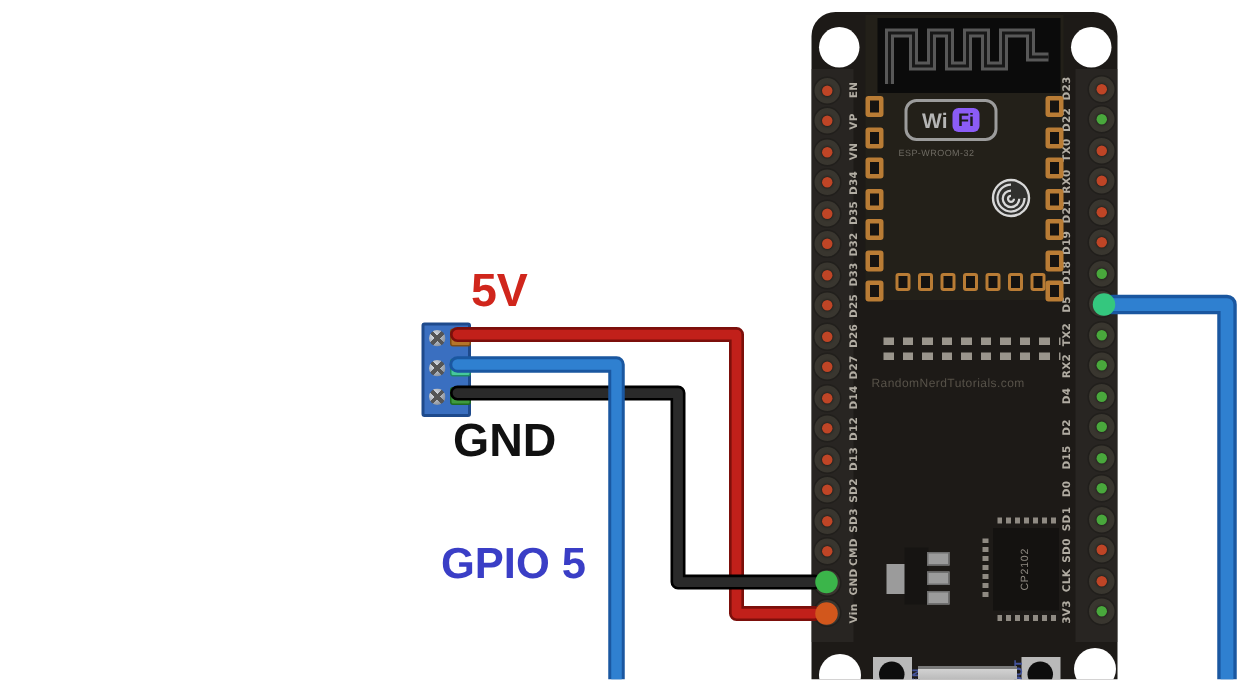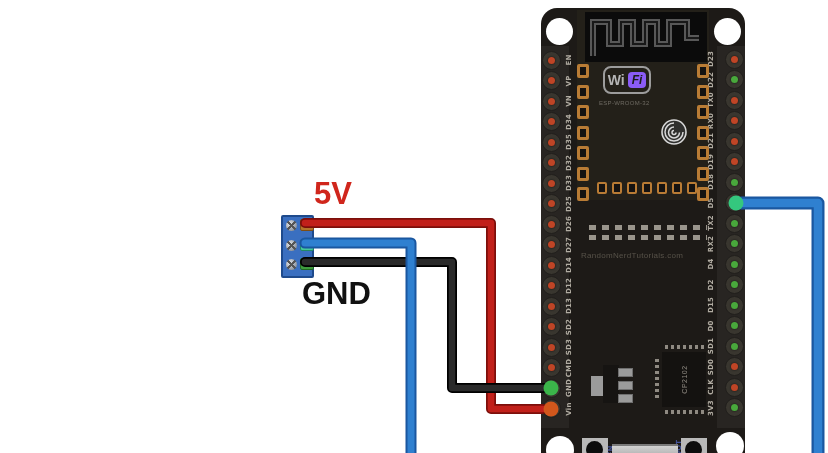--- a/index.html
+++ b/index.html
@@ -31,24 +31,24 @@
     background:#1d1a17;border-radius:16px 16px 0 0;overflow:hidden;}
   .pinstrip{position:absolute;top:38px;width:28px;height:382px;background:#282522;}
   .pad{position:absolute;width:19px;height:19px;border-radius:10px;background:#39362f;
     border:1px solid #211f1c;box-sizing:border-box;display:flex;align-items:center;justify-content:center;}
   .dot{width:7px;height:7px;border-radius:50%;display:block;box-shadow:0 0 2px rgba(0,0,0,.8);}
   .pinlabel{position:absolute;transform:translate(-50%,-50%) rotate(-90deg);
     font:700 7px "DejaVu Sans",sans-serif;color:#b2ada3;letter-spacing:.2px;white-space:nowrap;}
   .hole{position:absolute;border-radius:50%;background:#fff;}
   .module{position:absolute;left:36px;top:2px;width:132px;height:190px;background:#232019;}
   .antenna-zone{position:absolute;left:8px;top:2px;width:122px;height:50px;background:#0b0b0b;}
-  .wifi-logo{position:absolute;left:26px;top:56px;width:48px;height:28px;border:2px solid #9c9c9c;
+  .wifi-logo{position:absolute;left:26px;top:56px;width:62px;height:28px;border:2px solid #9c9c9c;
     border-radius:8px;box-sizing:border-box;display:flex;align-items:center;justify-content:center;gap:3px;}
   .wifi-wi{font-weight:700;font-size:14px;color:#b5b5b5;}
-  .wifi-fi{font-weight:700;font-size:12px;color:#1c1c1c;background:#8b5cf6;border-radius:4px;padding:0 4px;line-height:16px;font-style:italic;}
+  .wifi-fi{font-weight:700;font-size:12px;color:#1c1c1c;background:#8b5cf6;border-radius:4px;padding:0 4px;line-height:16px;}
   .module-name{position:absolute;left:22px;top:90px;font-size:6px;color:#6e6a62;letter-spacing:.3px;}
   .castpad{position:absolute;width:12px;height:14px;box-sizing:border-box;
     border:3px solid #b97c35;background:#151311;border-radius:2px;}
   .castpad.bottom{width:10px;height:12px;border-width:2.5px;}
   .thstrip{position:absolute;left:48px;width:118px;height:5px;
     background:repeating-linear-gradient(90deg,#9a958c 0 7px,transparent 7px 13px);}
   .watermark{position:absolute;left:40px;top:243px;font-size:8px;color:#575249;letter-spacing:.3px;}
   .reg-tab{position:absolute;left:50px;top:368px;width:13px;height:20px;background:#9b9b9b;}
   .reg-body{position:absolute;left:62px;top:357px;width:16px;height:38px;background:#161412;}
   .reg-leg{position:absolute;left:77px;width:15px;height:9px;background:#9b9b9b;border:1px solid #6f6f6f;box-sizing:border-box;}
@@ -76,20 +76,21 @@
     <div class="screw" style="top:3px"></div>
     <div class="screw" style="top:23px"></div>
     <div class="screw" style="top:42px"></div>
     <div class="clamp" style="top:2px;background:#b5752a;border:1px solid #7e4d14"></div>
     <div class="clamp" style="top:22px;background:#46c99c;border:1px solid #1f8a66"></div>
     <div class="clamp" style="top:41px;background:#3f9b3f;border:1px solid #1f6b1f"></div>
   </div>
 
   <div class="wire-label" style="left: 314px; top: 176px; font-size: 31px; color: rgb(208, 38, 28);">5V</div>
   <div class="wire-label" style="left: 302px; top: 276px; font-size: 31px; color: rgb(17, 17, 17);">GND</div>
+  <div class="wire-label" style="left: 294px; top: 360px; font-size: 29px; color: rgb(58, 62, 198);">GPIO 5</div>
 
   <div id="board">
     <div class="pinstrip" style="left:0"></div>
     <div class="pinstrip" style="left:176px"></div>
 
     <div class="module">
       <div class="antenna-zone">
         <svg width="122" height="50" viewBox="0 0 122 50">
           <path d="M8 44 V10 H24 V32 H36 V10 H48 V32 H60 V10 H72 V32 H84 V10 H102 V26 H114" fill="none" stroke="#585858" stroke-width="6"></path>
           <path d="M8 44 V10 H24 V32 H36 V10 H48 V32 H60 V10 H72 V32 H84 V10 H102 V26 H114" fill="none" stroke="#181818" stroke-width="2"></path>

